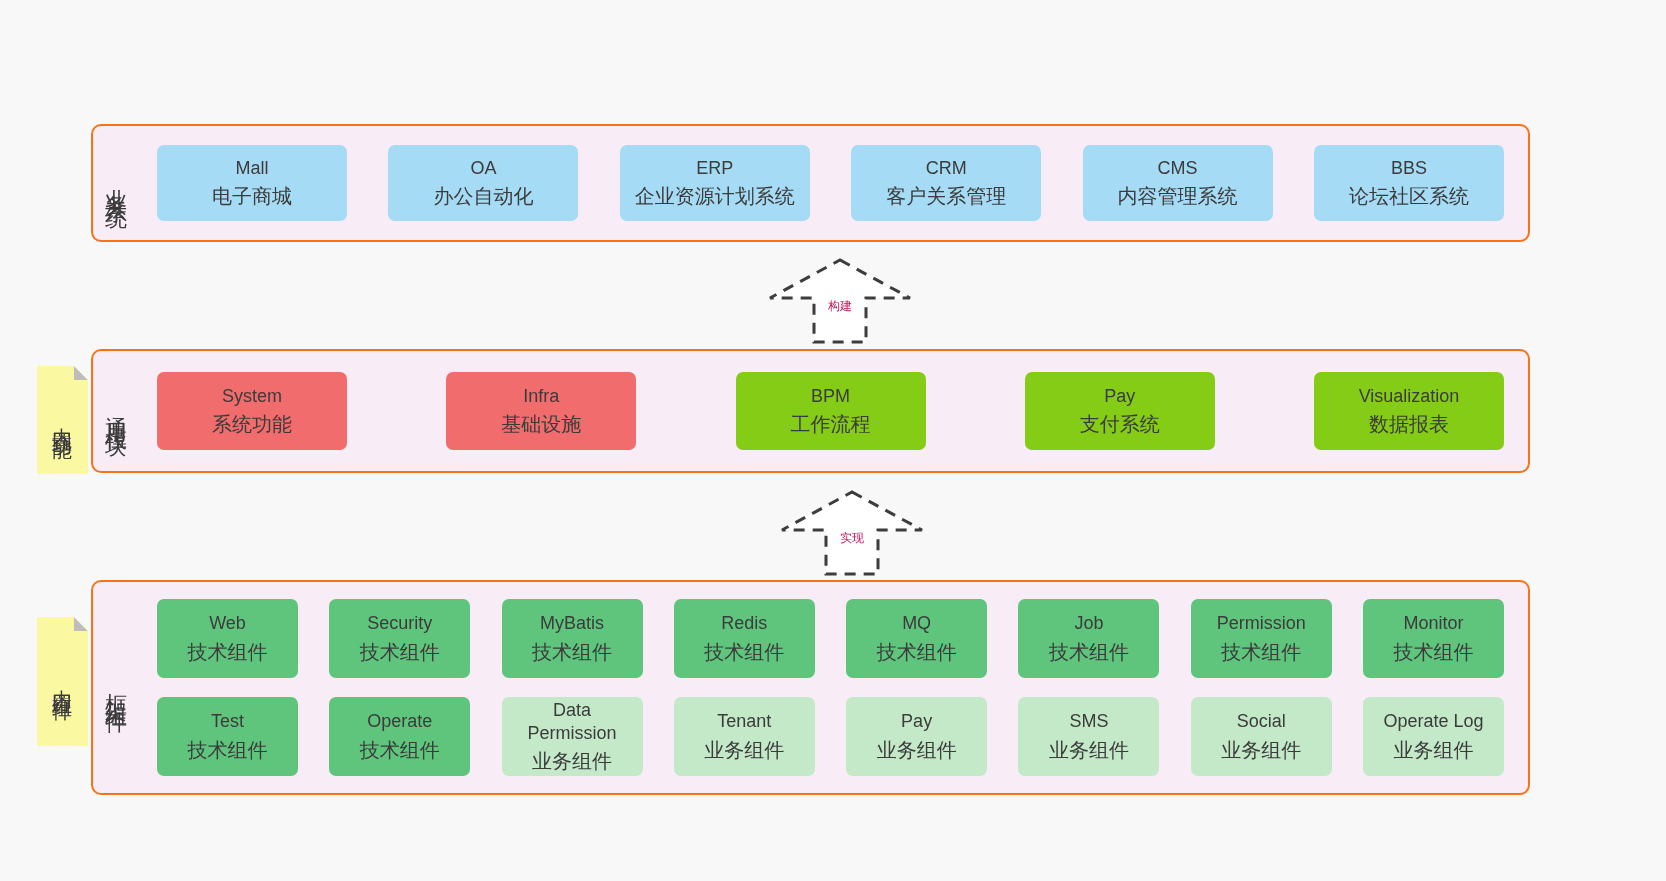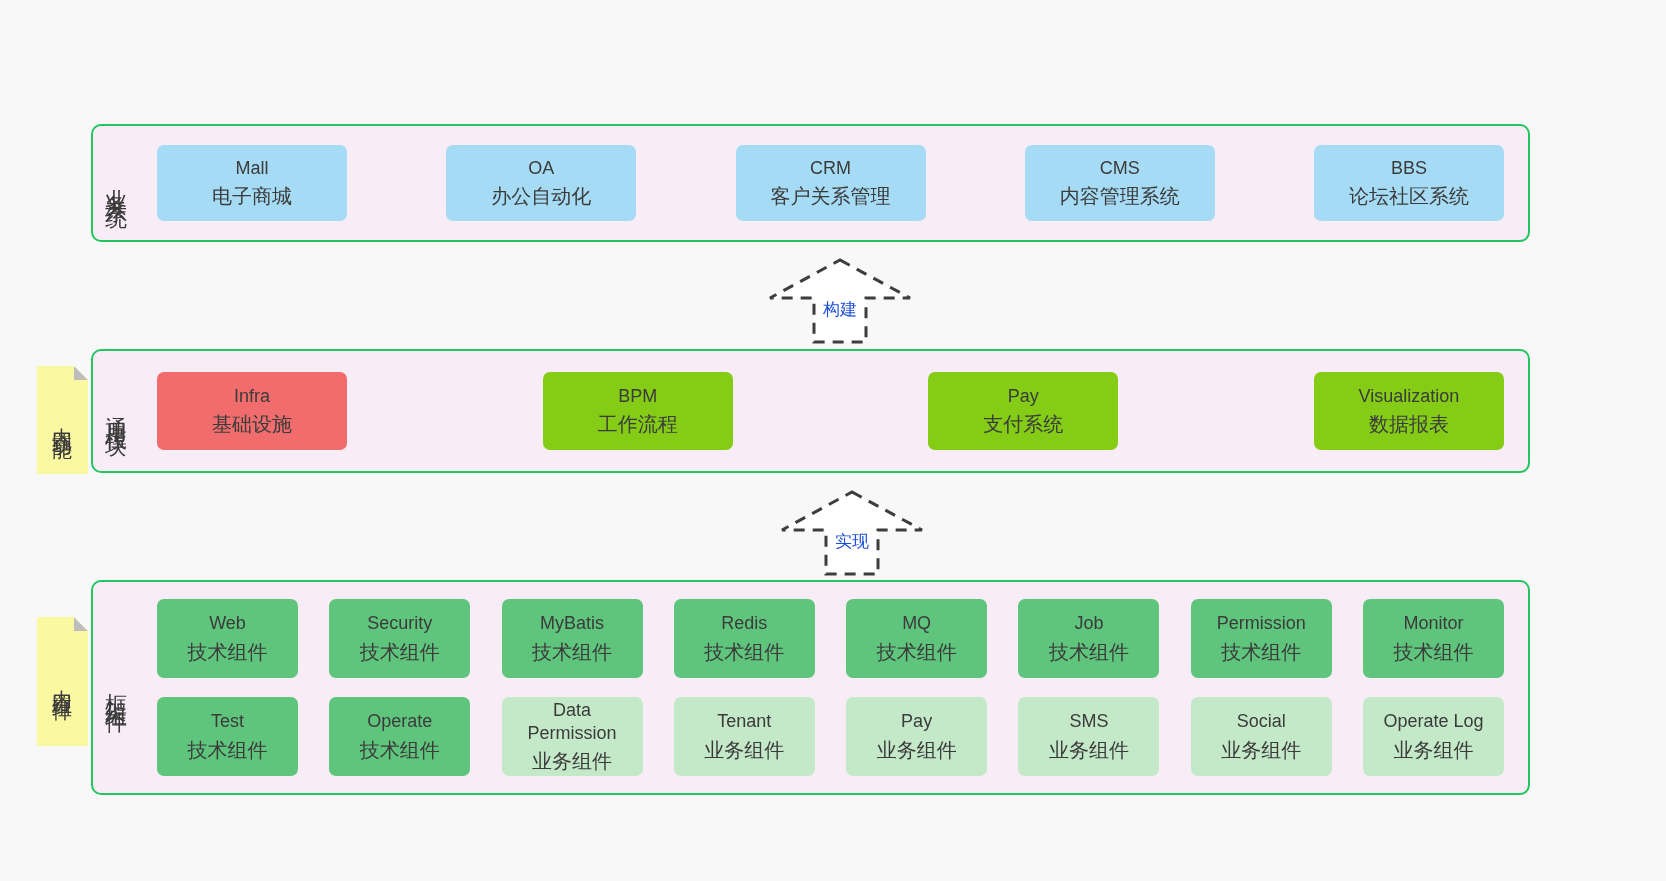--- a/index.html
+++ b/index.html
@@ -5,21 +5,21 @@
   html,body{margin:0;padding:0;}
   body{
     width:1666px;height:881px;position:relative;
     background:#f8f8f8;
     font-family:"Liberation Sans","DejaVu Sans",sans-serif;
     color:#3b3b3b;overflow:hidden;
   }
   
   .panel{
     position:absolute;left:91px;width:1439px;box-sizing:border-box;
-    background:#f8edf6;border:2px solid #22c55e;border-radius:10px;
+    background:#f8edf6;border:2px solid #f97316;border-radius:10px;
     display:flex;align-items:center;padding-left:12px;
   }
   .panel-1{top:124px;height:118px;}
   .panel-2{top:349px;height:124px;}
   .panel-3{top:580px;height:215px;}
   .vlabel{
     writing-mode:vertical-lr;text-orientation:upright;
     font-size:22px;letter-spacing:6px;line-height:1;
     color:#3a3a3a;width:34px;text-align:center;flex:0 0 auto;
   }
@@ -61,37 +61,41 @@
     writing-mode:vertical-lr;text-orientation:upright;
     font-size:20px;letter-spacing:4px;line-height:1;color:#3a3a3a;
   }
   
   .arrow{position:absolute;width:146px;height:88px;}
   .arrow-1{left:767px;top:257px;}
   .arrow-2{left:779px;top:489px;}
   .arrow svg{display:block;}
   .arrow-label{
     position:absolute;left:50%;transform:translateX(-50%);top:40px;
-    background:#ffffff;padding:1px 4px;font-size:17px;white-space:nowrap;
-    color:#1d4ed8;
+    background:#ffffff;padding:1px 4px;font-size:12px;white-space:nowrap;
+    color:#be185d;
   }
 </style>
 </head>
 <body>
 
 <div class="panel panel-1">
   <div class="vlabel">业务系统</div>
   <div class="boxes">
     <div class="box bw blue">
       <span class="bname">Mall</span>
       <span class="bdesc">电子商城</span>
     </div>
     <div class="box bw blue">
       <span class="bname">OA</span>
       <span class="bdesc">办公自动化</span>
+    </div>
+    <div class="box bw blue">
+      <span class="bname">ERP</span>
+      <span class="bdesc">企业资源计划系统</span>
     </div>
     <div class="box bw blue">
       <span class="bname">CRM</span>
       <span class="bdesc">客户关系管理</span>
     </div>
     <div class="box bw blue">
       <span class="bname">CMS</span>
       <span class="bdesc">内容管理系统</span>
     </div>
     <div class="box bw blue">
@@ -109,20 +113,24 @@
 </div>
 
 <div class="note note-2">
   <span class="fold"></span>
   <span class="ntext">内置功能</span>
 </div>
 <div class="panel panel-2">
   <div class="vlabel">通用模块</div>
   <div class="boxes">
     <div class="box bw red">
+      <span class="bname">System</span>
+      <span class="bdesc">系统功能</span>
+    </div>
+    <div class="box bw red">
       <span class="bname">Infra</span>
       <span class="bdesc">基础设施</span>
     </div>
     <div class="box bw pink">
       <span class="bname">BPM</span>
       <span class="bdesc">工作流程</span>
     </div>
     <div class="box bw pink">
       <span class="bname">Pay</span>
       <span class="bdesc">支付系统</span>

